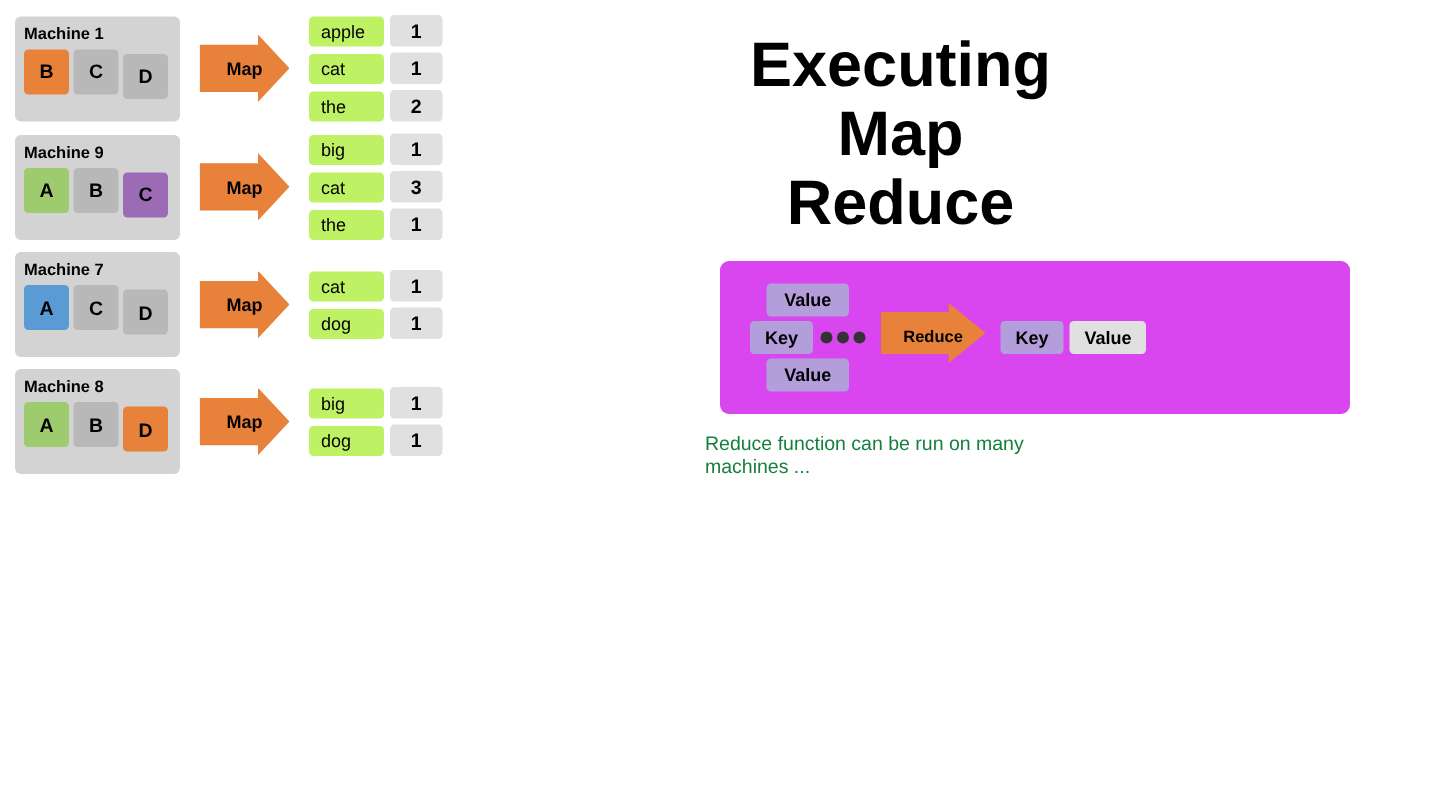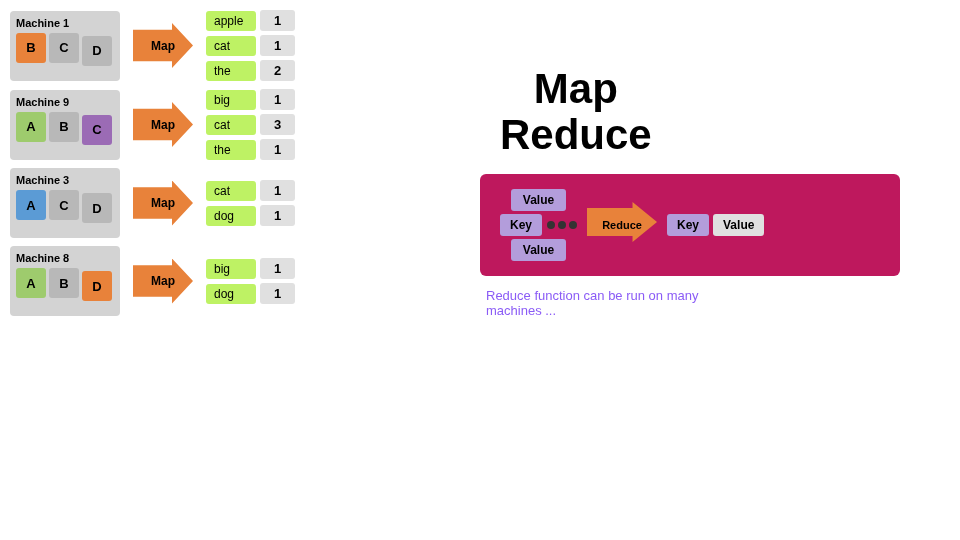--- a/index.html
+++ b/index.html
@@ -155,21 +155,21 @@
       font-weight: bold;
       color: #000;
       text-align: center;
       line-height: 1.1;
       margin-left: 30px;
       margin-top: 10px;
     }
 
     
     .reduce-diagram {
-      background: #be185d;
+      background: #d946ef;
       border-radius: 6px;
       padding: 15px 20px;
       margin-top: 15px;
       margin-left: 10px;
       display: flex;
       align-items: center;
       gap: 10px;
       width: 420px;
     }
 
@@ -246,23 +246,23 @@
       background: #e0e0e0;
       border-radius: 3px;
       padding: 4px 10px;
       font-size: 12px;
       font-weight: bold;
     }
 
     
     .reduce-text {
       margin-top: 12px;
-      margin-left: 16px;
+      margin-left: 0;
       font-size: 13px;
-      color: #8b5cf6;
+      color: #15803d;
     }
   </style>
 </head>
 <body>
 
 <div class="main-container">
 
   <div class="left-col">
 
     <div class="machine-row">
@@ -322,21 +322,21 @@
         </div>
         <div class="pair">
           <span class="pair-key">the</span>
           <span class="pair-val">1</span>
         </div>
       </div>
     </div>
 
     <div class="machine-row">
       <div class="machine-box">
-        <div class="machine-label">Machine 3</div>
+        <div class="machine-label">Machine 7</div>
         <div class="machine-cells">
           <div class="cell cell-blue">A</div>
           <div class="cell cell-gray">C</div>
           <div class="cell cell-gray" style="margin-top:3px;">D</div>
         </div>
       </div>
       <div class="arrow-container">
         <div class="arrow-shape">
           <div class="orange-arrow"></div>
           <span class="arrow-label">Map</span>
@@ -379,21 +379,21 @@
           <span class="pair-val">1</span>
         </div>
       </div>
     </div>
 
   </div>
 
   <div class="right-col">
 
     <div class="title">
-      <br>
+      <span>Executing</span><br>
       <span>Map</span><br>
       <span>Reduce</span>
     </div>
 
     <div class="reduce-diagram">
 
       <div style="display:flex; flex-direction:column; align-items:center; gap:3px;">
         <div class="reduce-val-box">Value</div>
         <div class="reduce-key-row">
           <div class="reduce-key-box">Key</div>

